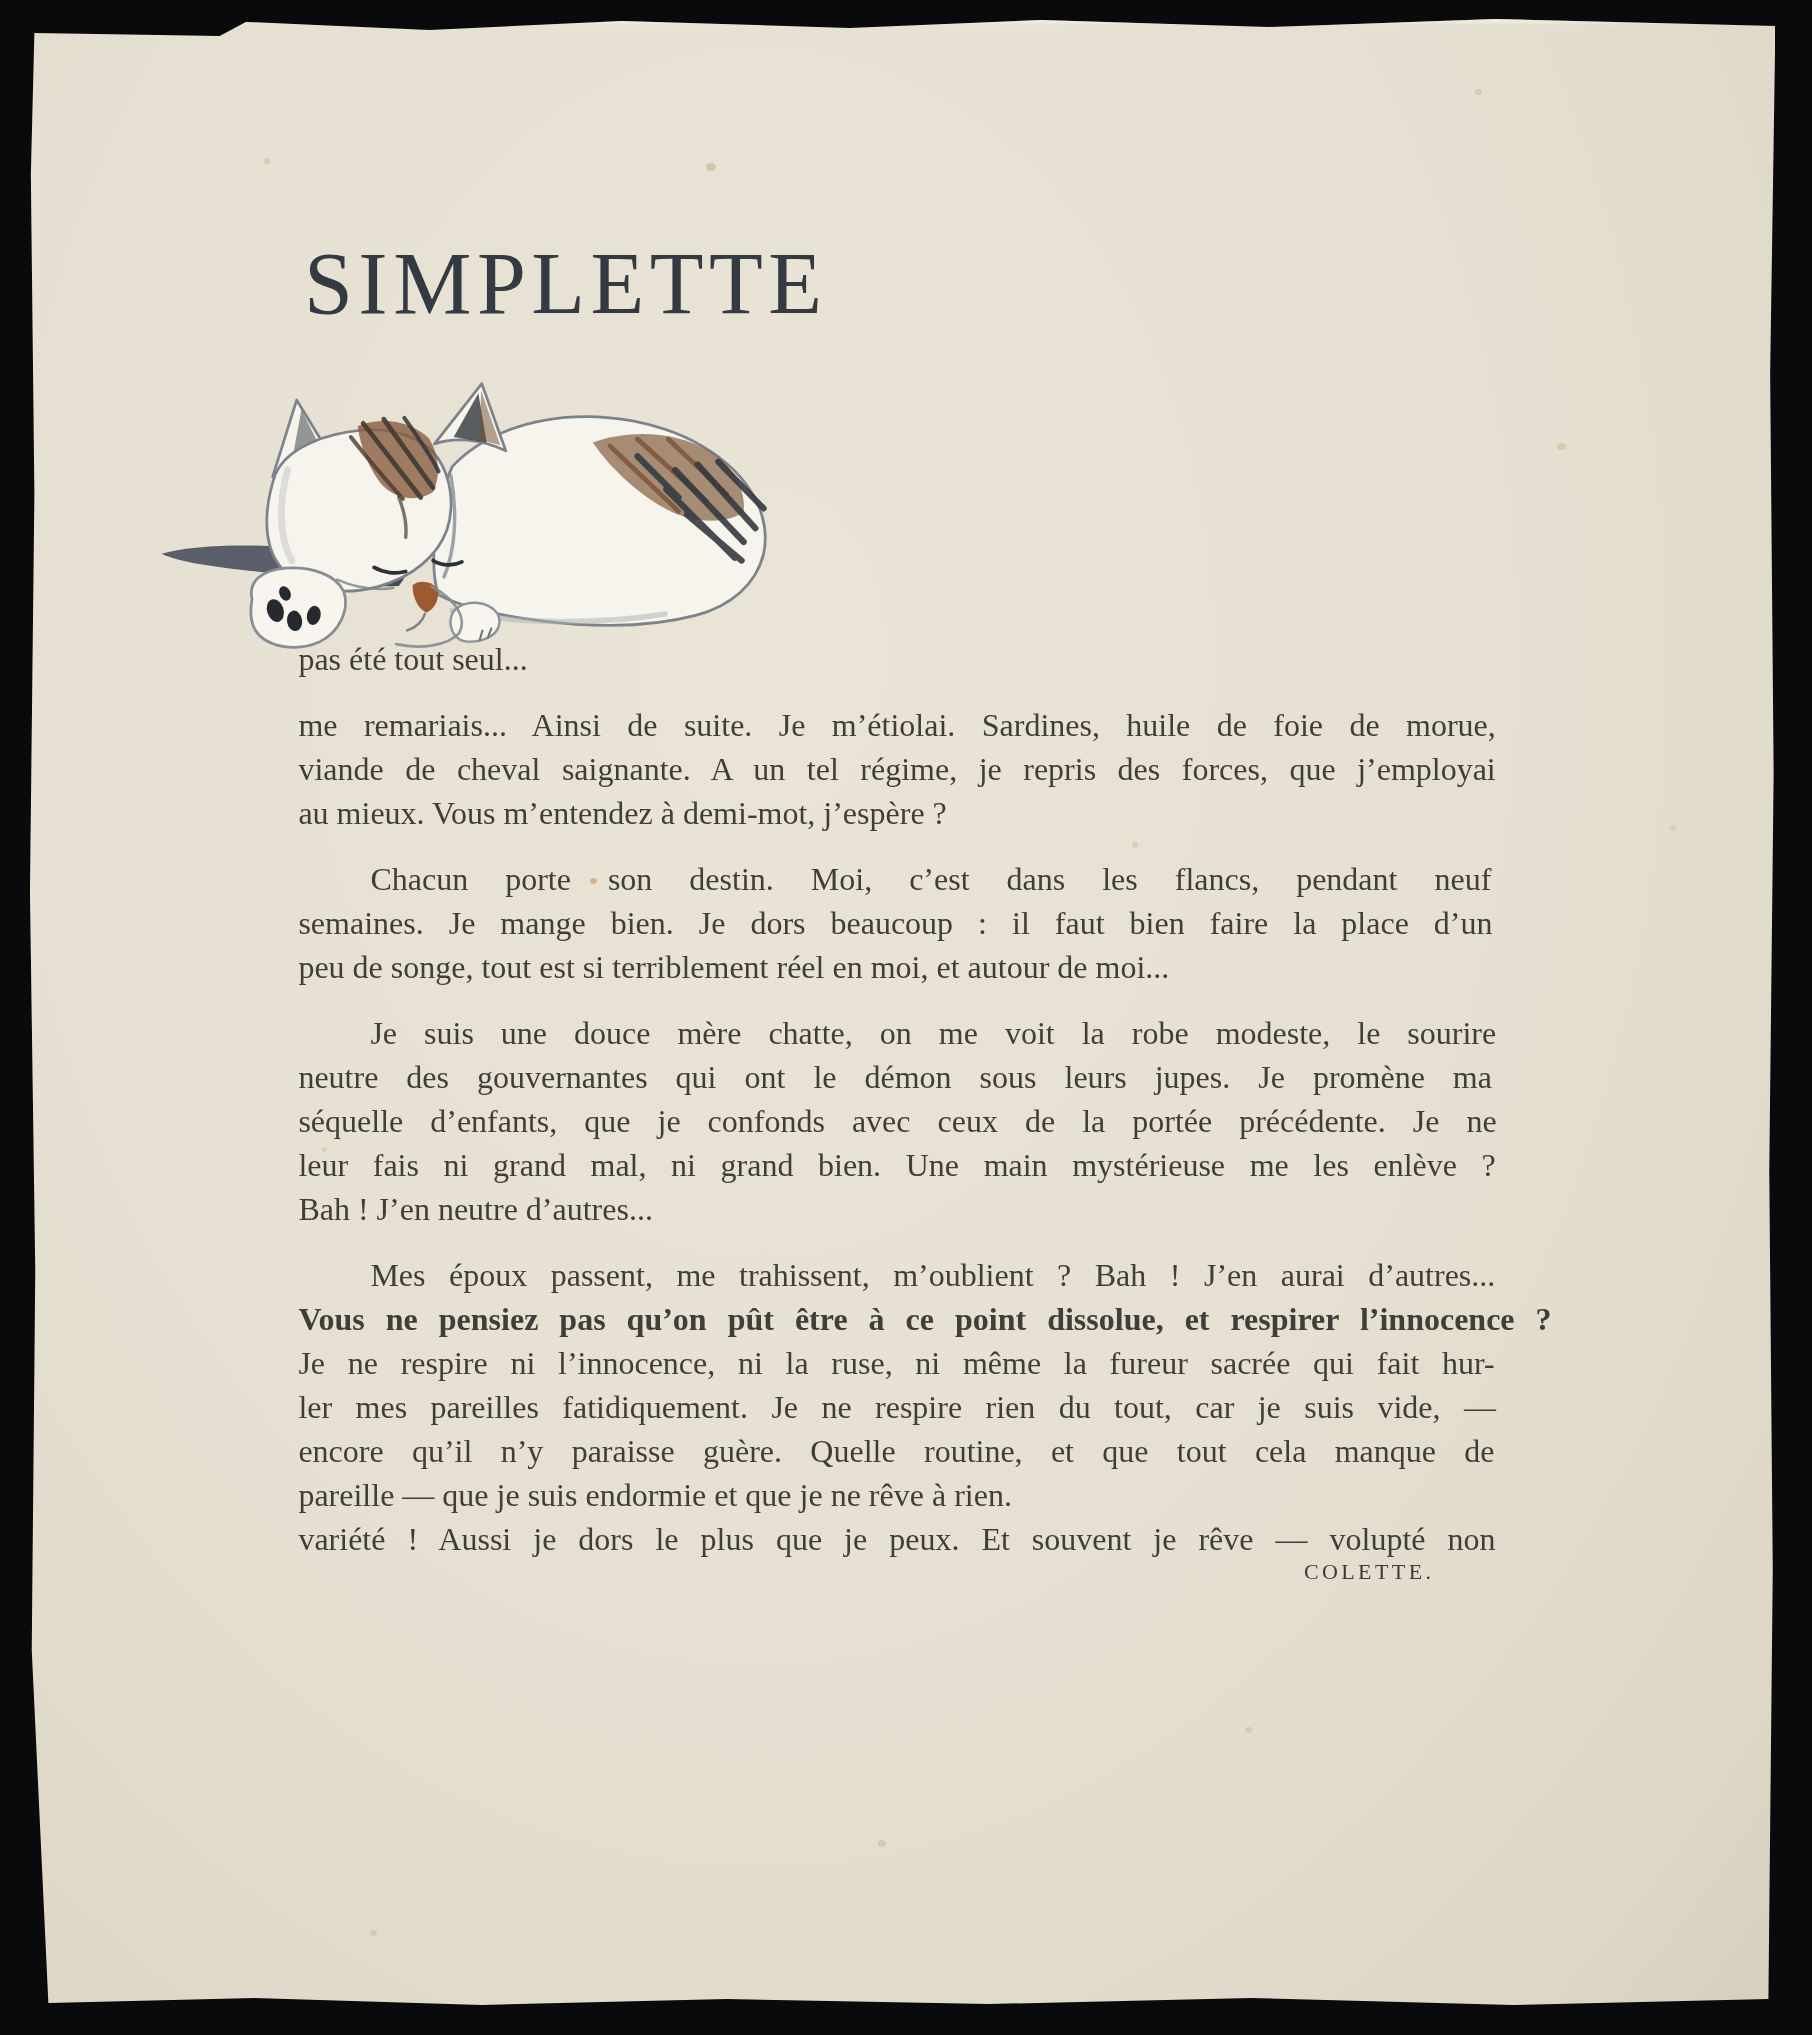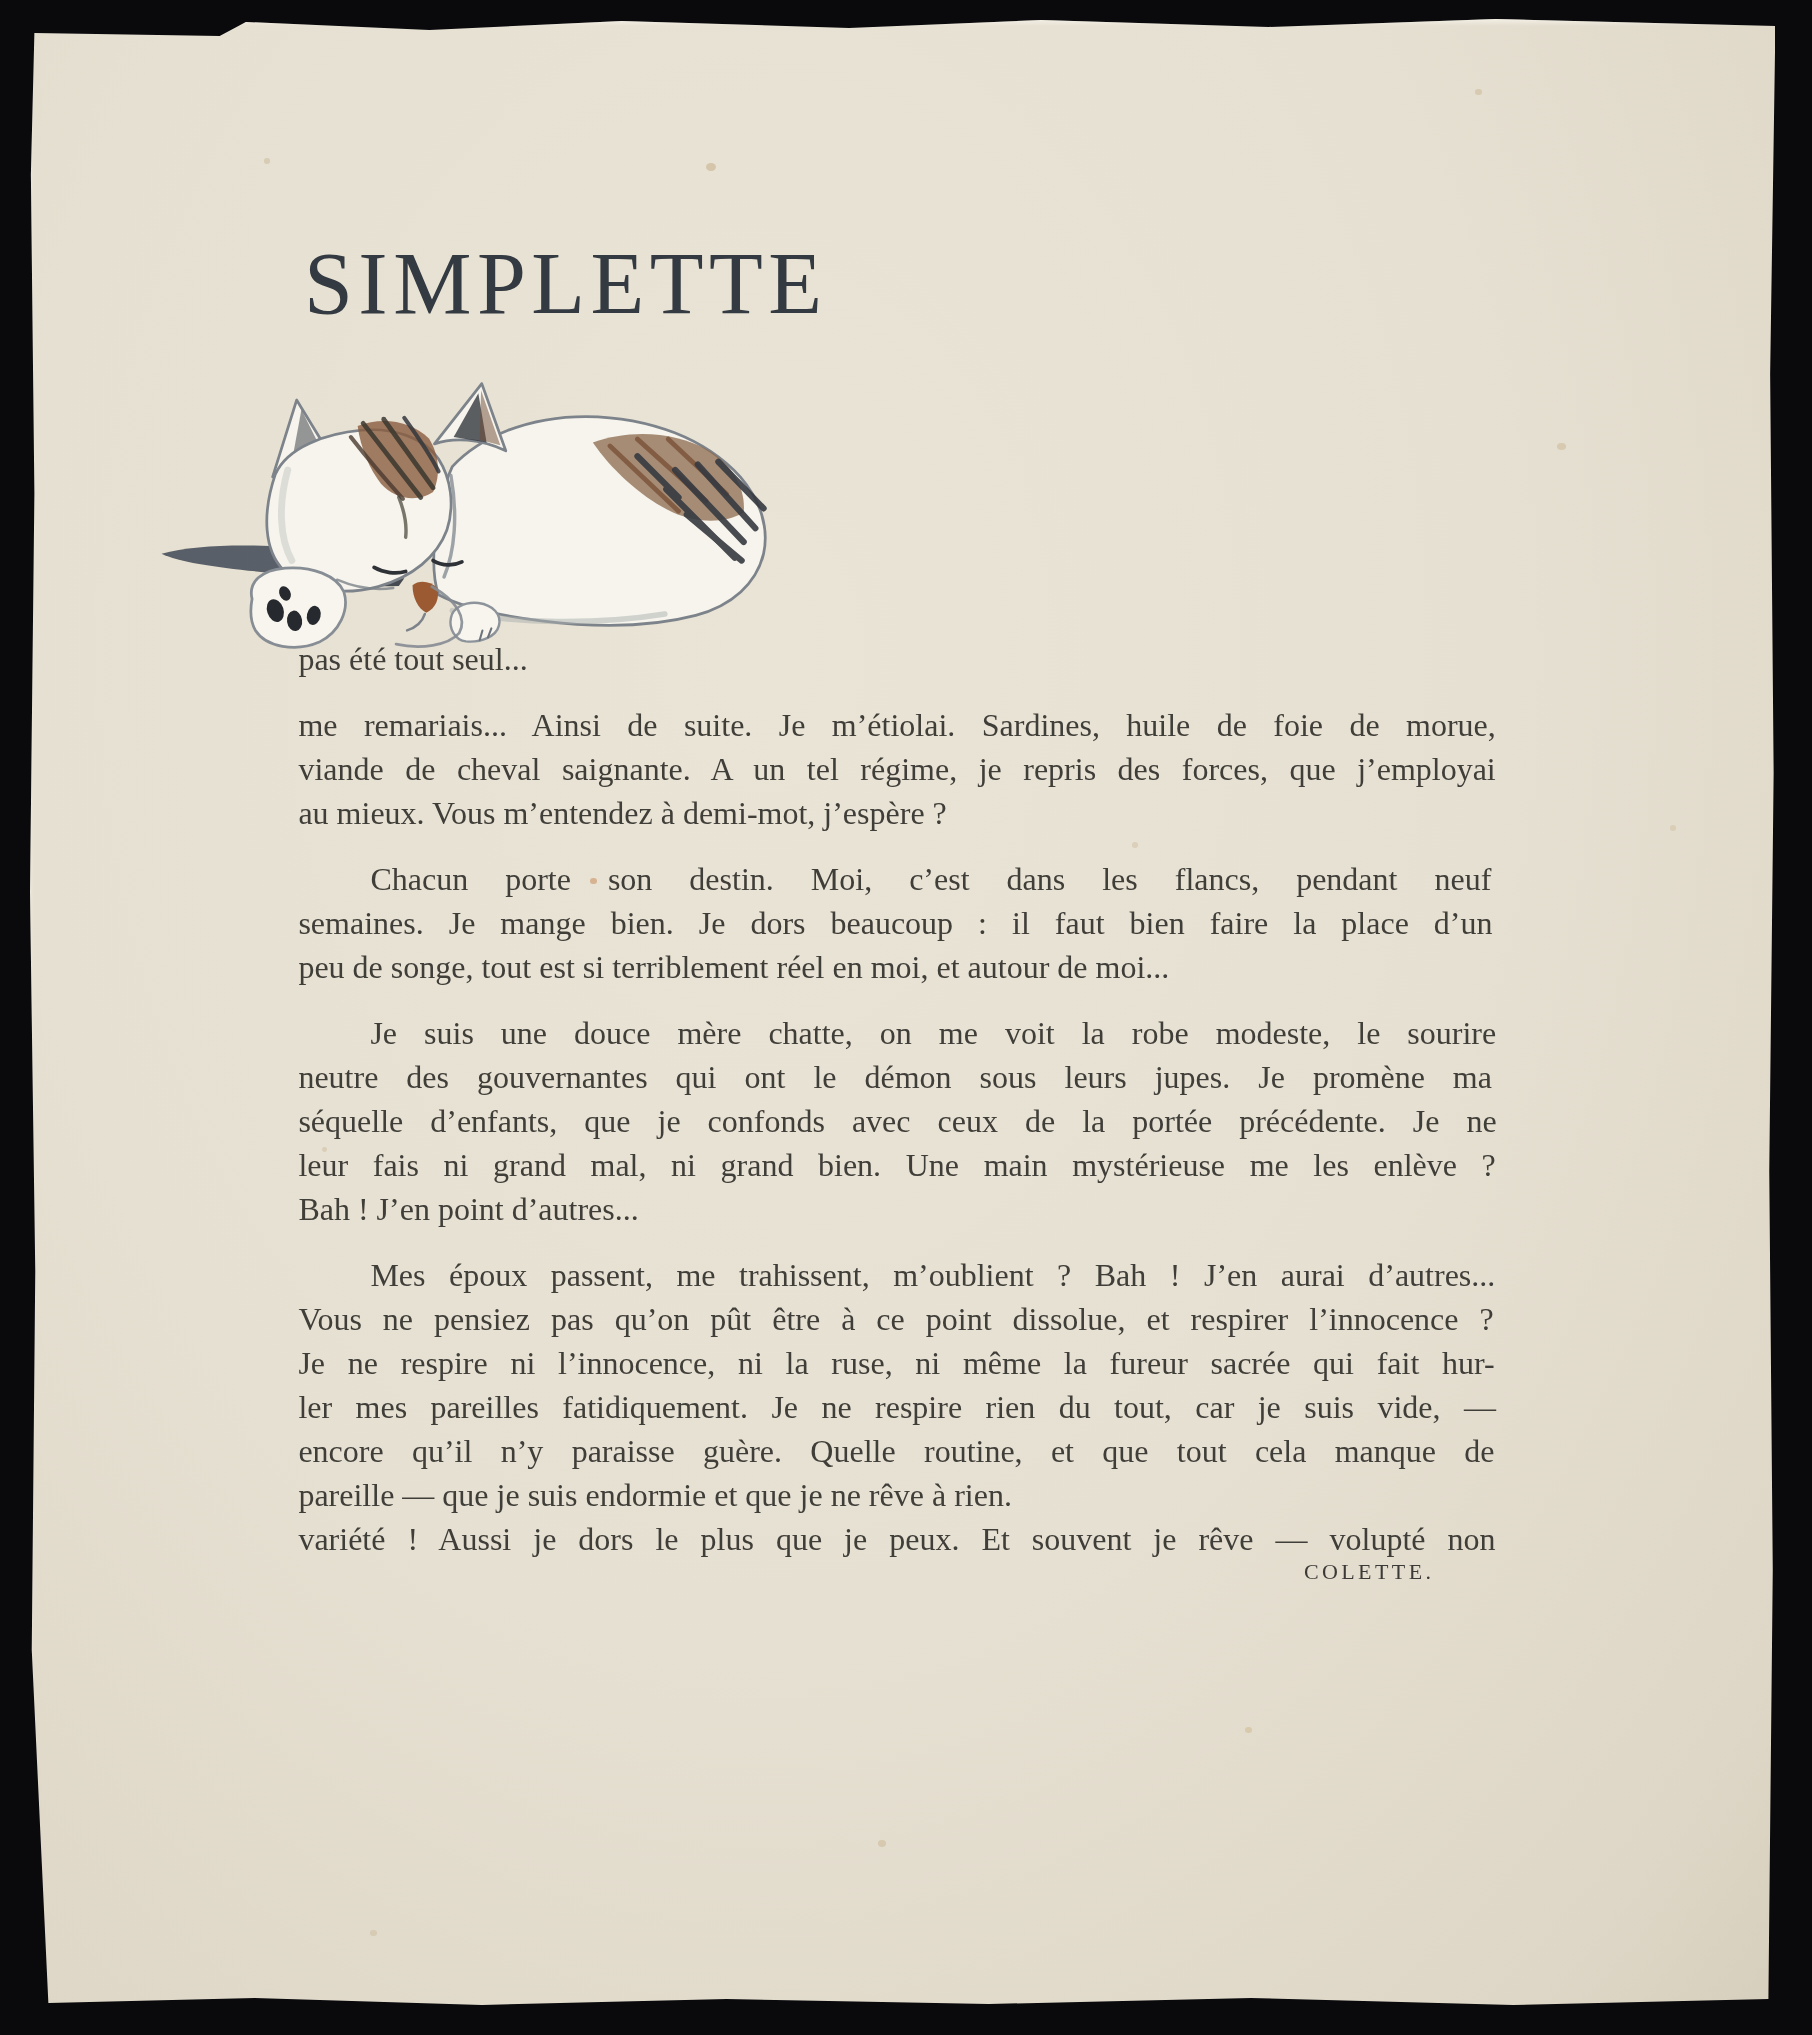--- a/index.html
+++ b/index.html
@@ -168,25 +168,25 @@
     <p class="para">
       <span class="jline first" style="letter-spacing: normal;"><span class="t" style="word-spacing: 29px;">Chacun porte son destin. Moi, c’est dans les flancs, pendant neuf</span></span>
       <span class="jline" style="letter-spacing: normal;"><span class="t" style="word-spacing: 17px;">semaines. Je mange bien. Je dors beaucoup : il faut bien faire la place d’un</span></span>
       <span class="jline last"><span class="t">peu de songe, tout est si terriblement réel en moi, et autour de moi...</span></span>
     </p>
     <p class="para">
       <span class="jline first" style="letter-spacing: normal;"><span class="t" style="word-spacing: 19px;">Je suis une douce mère chatte, on me voit la robe modeste, le sourire</span></span>
       <span class="jline" style="letter-spacing: normal;"><span class="t" style="word-spacing: 20px;">neutre des gouvernantes qui ont le démon sous leurs jupes. Je promène ma</span></span>
       <span class="jline" style="letter-spacing: normal;"><span class="t" style="word-spacing: 19px;">séquelle d’enfants, que je confonds avec ceux de la portée précédente. Je ne</span></span>
       <span class="jline" style="letter-spacing: normal;"><span class="t" style="word-spacing: 16.6px;">leur fais ni grand mal, ni grand bien. Une main mystérieuse me les enlève ?</span></span>
-      <span class="jline last"><span class="t">Bah ! J’en point d’autres...</span></span>
+      <span class="jline last"><span class="t">Bah ! J’en neutre d’autres...</span></span>
     </p>
     <p class="para">
       <span class="jline first" style="letter-spacing: normal;"><span class="t" style="word-spacing: 15.5px;">Mes époux passent, me trahissent, m’oublient ? Bah ! J’en aurai d’autres...</span></span>
-      <span class="jline" style="letter-spacing: normal;"><span class="t" style="word-spacing: 13px;">Vous ne pensiez pas qu’on pût être à ce point dissolue, et respirer l’innocence ?</span></span>
+      <span class="jline" style="letter-spacing: normal; font-weight: bold;"><span class="t" style="word-spacing: 13px;">Vous ne pensiez pas qu’on pût être à ce point dissolue, et respirer l’innocence ?</span></span>
       <span class="jline" style="letter-spacing: normal;"><span class="t" style="word-spacing: 14.7px;">Je ne respire ni l’innocence, ni la ruse, ni même la fureur sacrée qui fait hur-</span></span>
       <span class="jline" style="letter-spacing: normal;"><span class="t" style="word-spacing: 15.4px;">ler mes pareilles fatidiquement. Je ne respire rien du tout, car je suis vide, —</span></span>
       <span class="jline" style="letter-spacing: normal;"><span class="t" style="word-spacing: 20.3px;">encore qu’il n’y paraisse guère. Quelle routine, et que tout cela manque de</span></span>
       <span class="jline last"><span class="t">pareille — que je suis endormie et que je ne rêve à rien.</span></span>
       <span class="jline" style="letter-spacing: normal;"><span class="t" style="word-spacing: 14px;">variété ! Aussi je dors le plus que je peux. Et souvent je rêve — volupté non</span></span>
     </p>
     <div class="sig">COLETTE.</div>
   </div>
 </div>
 

